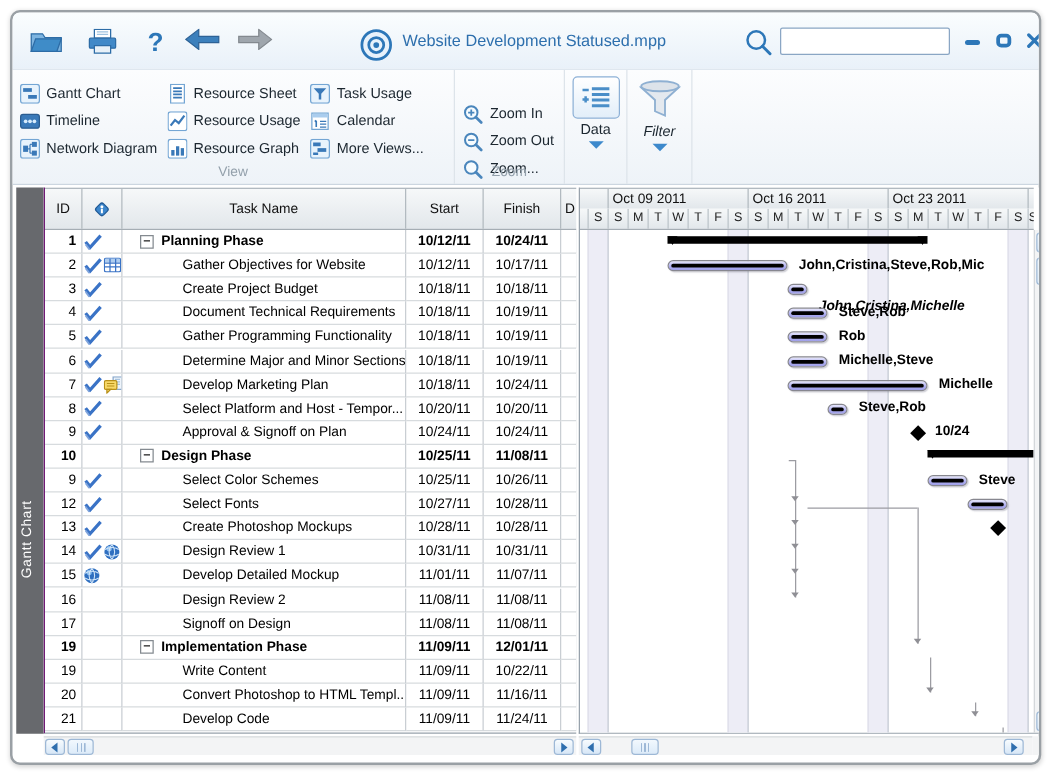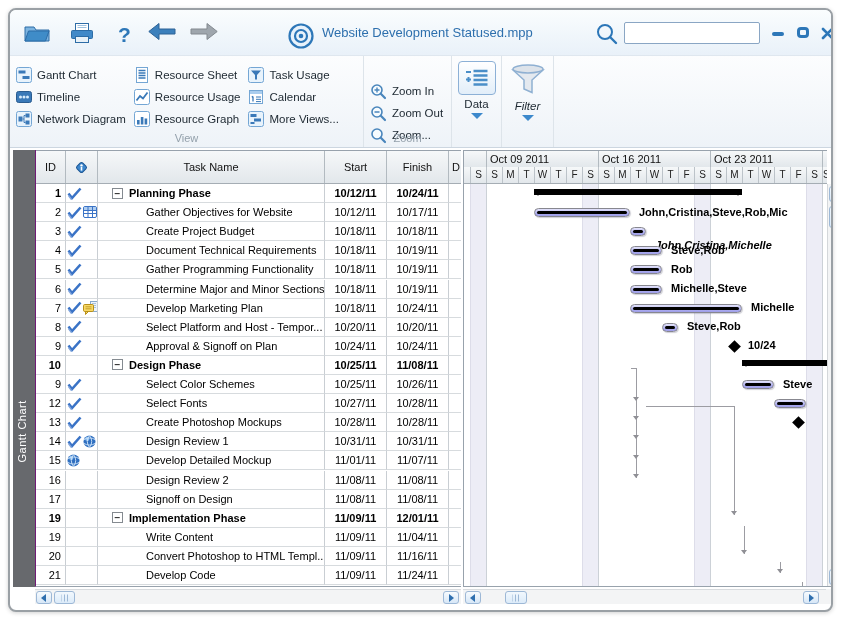--- a/index.html
+++ b/index.html
@@ -642,21 +642,21 @@
           <div class="c cdate">12/01/11</div>
           <div class="c"></div>
         </div>
         <div class="trow" style="top: 343.8px; height: 19.1px;">
           <div class="c cid">19</div>
           <div class="c cind"></div>
           <div class="c cname" style="padding-left: 48px;">
             <span>Write Content</span>
           </div>
           <div class="c cdate">11/09/11</div>
-          <div class="c cdate">11/04/11</div>
+          <div class="c cdate">10/22/11</div>
           <div class="c"></div>
         </div>
         <div class="trow" style="top: 362.9px; height: 19.1px;">
           <div class="c cid">20</div>
           <div class="c cind"></div>
           <div class="c cname" style="padding-left: 48px;">
             <span>Convert Photoshop to HTML Templ...</span>
           </div>
           <div class="c cdate">11/09/11</div>
           <div class="c cdate">11/16/11</div>

